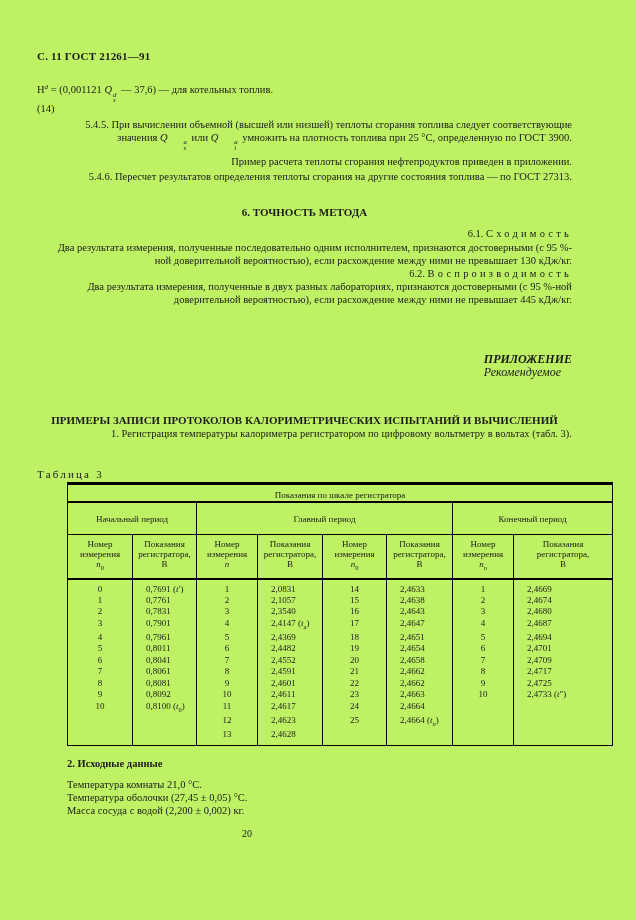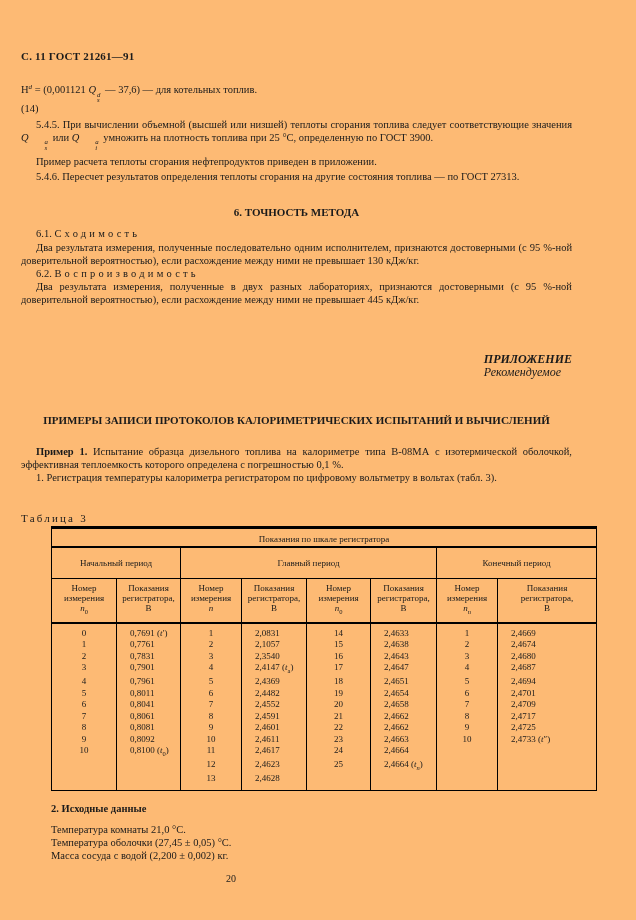--- a/index.html
+++ b/index.html
@@ -1,25 +1,25 @@
 <!DOCTYPE html>
 <html><head>
 <meta charset="utf-8">
 <style>
   * { margin:0; padding:0; box-sizing:border-box; }
   html,body { background:#ffffff; }
   .page {
     position:relative; width:636px; height:920px; margin:0 auto;
-    background:#fdba74; color:#1b1b1b; overflow:hidden;
+    background:#bef264; color:#1b1b1b; overflow:hidden;
     font-family:"Liberation Serif","DejaVu Serif",serif;
-    padding:50px 64px 0 21px;
+    padding:50px 64px 0 37px;
   }
   .body { font-size:10.5px; line-height:13.2px;flex-direction:column; }
   .just { text-align:justify; }
-  .ind  { text-indent:15px; }
+  .ind  { text-indent:15px;text-align:right; }
   .doc-header { font-weight:bold; font-size:11px; letter-spacing:0.2px; }
 
   
   .formula-line { margin-top:19px; display:flex; justify-content:space-between; align-items:baseline; }
   .sup { font-size:7px; font-style:italic; vertical-align:4px; }
   .ss  { display:inline-flex; flex-direction:column; align-items:flex-start;
          font-size:6.8px; line-height:5.4px; font-style:italic;
          vertical-align:-3.5px; margin:0 2px 0 1px; }
   .p545 { margin-top:2px; }
   .pcalc { margin-top:5px; }
@@ -94,21 +94,20 @@
 
   <div class="appendix">
     <span class="inner">
       <span class="app-title">ПРИЛОЖЕНИЕ</span><br>
       <span>Рекомендуемое</span>
     </span>
   </div>
 
   <p class="main-title">ПРИМЕРЫ ЗАПИСИ ПРОТОКОЛОВ КАЛОРИМЕТРИЧЕСКИХ ИСПЫТАНИЙ И ВЫЧИСЛЕНИЙ</p>
 
-  <p class="body just ind pex1"><span class="b">Пример 1.</span><span> Испытание образца дизельного топлива на калориметре типа В-08МА с изотермической оболочкой, эффективная теплоемкость которого определена с погрешностью 0,1 %.</span></p>
 
   <p class="body just ind">1. Регистрация температуры калориметра регистратором по цифровому вольтметру в вольтах (табл. 3).</p>
 
   <p class="tcap">Таблица 3</p>
 
   <table class="t3">
     <colgroup>
       <col style="width:65px">
         <col style="width:64px">
         <col style="width:61px">

